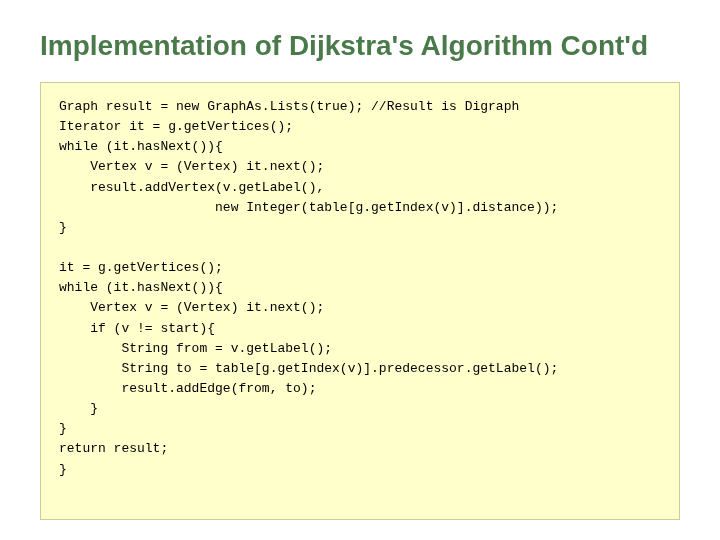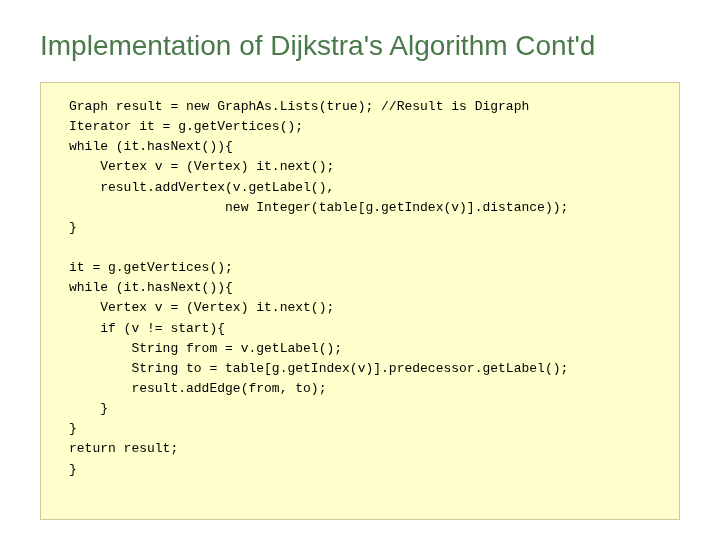--- a/index.html
+++ b/index.html
@@ -21,29 +21,29 @@
       height: 540px;
       background: #ffffff;
       padding: 30px 40px 20px 40px;
       display: flex;
       flex-direction: column;
     }
 
     .title {
       color: #4a7a4a;
       font-size: 28px;
-      font-weight: normal;
+      font-weight: bold;
       margin-bottom: 20px;
       font-family: Arial, sans-serif;
     }
 
     .code-block {
       background: #ffffcc;
       border: 1px solid #cccc99;
-      padding: 14px 28px;
+      padding: 14px 18px;
       flex: 1;
       font-family: 'Courier New', Courier, monospace;
       font-size: 13px;
       line-height: 1.55;
       color: #000000;
       white-space: pre;
       overflow: hidden;
     }
   </style>
 </head>

